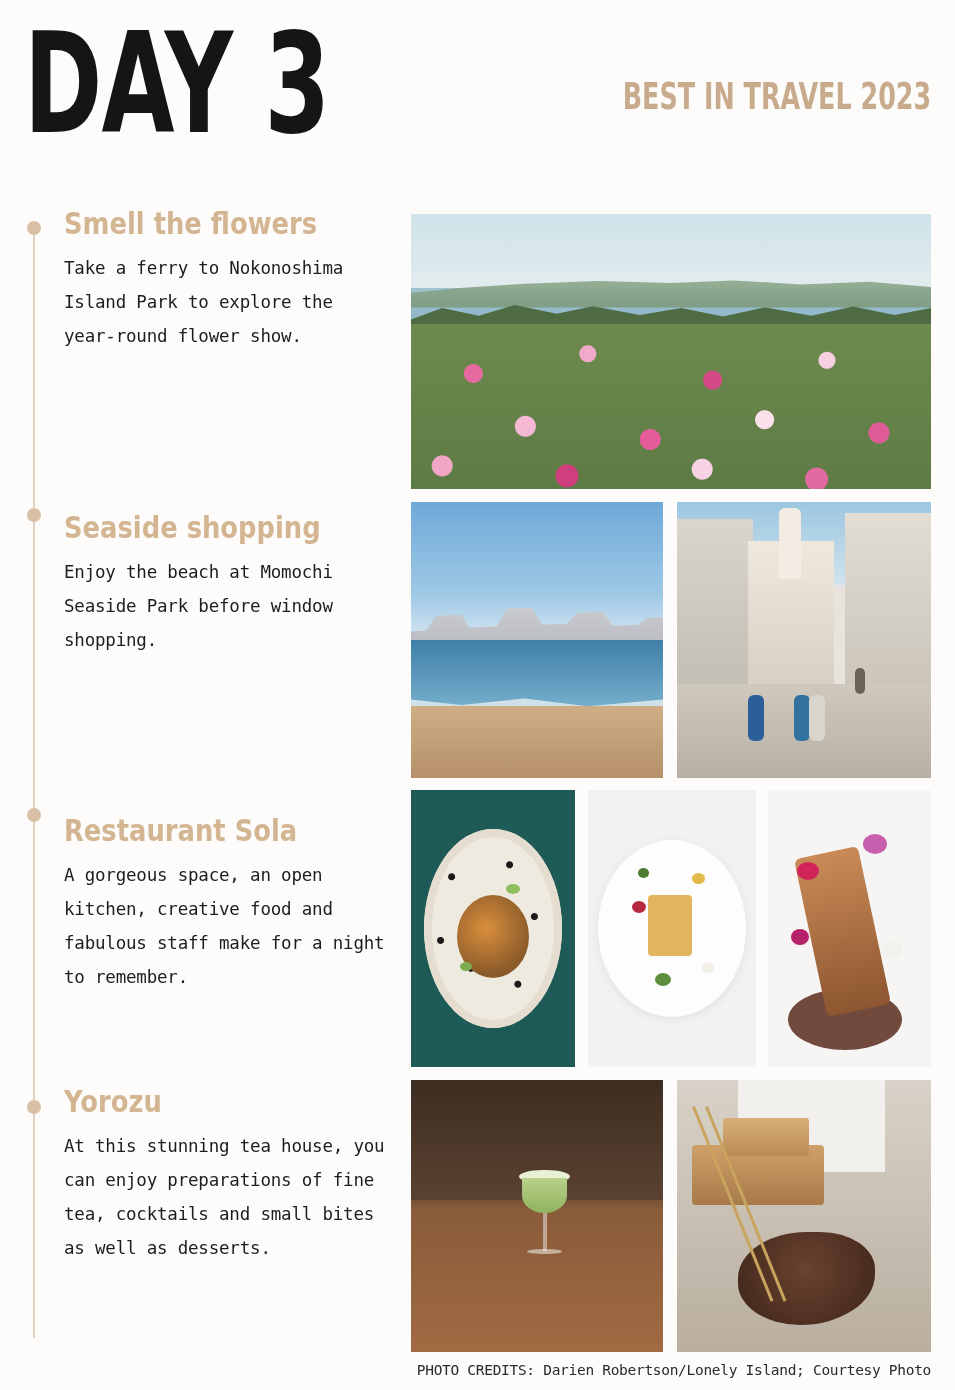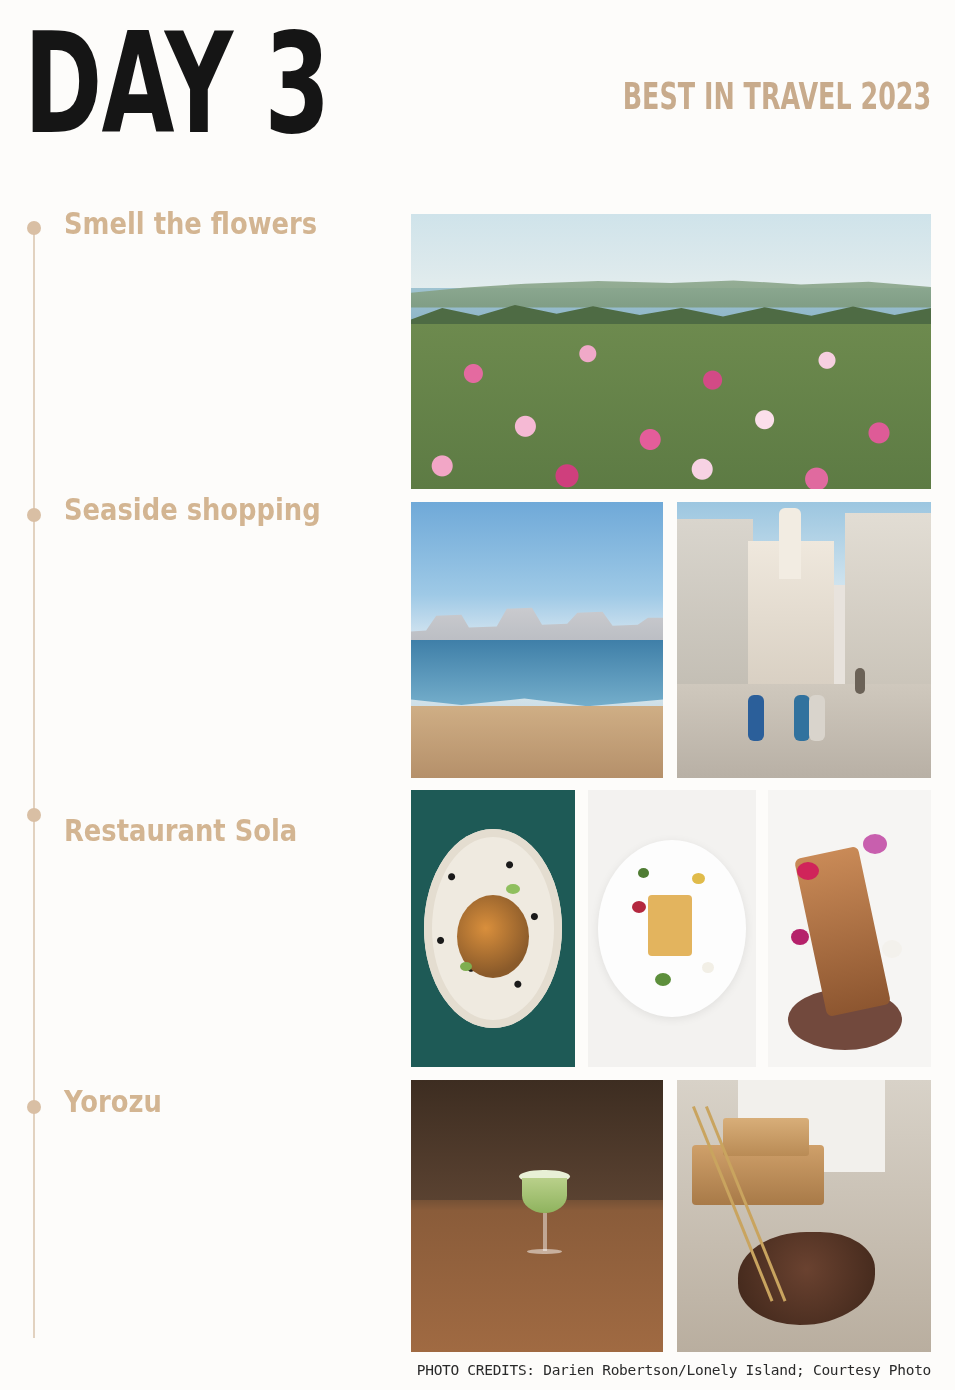--- a/index.html
+++ b/index.html
@@ -253,32 +253,36 @@
 </div>
 
 <div class="timeline-line"></div>
 <div class="timeline-dot" style="top:221px"></div>
 <div class="timeline-dot" style="top:508px"></div>
 <div class="timeline-dot" style="top:808px"></div>
 <div class="timeline-dot" style="top:1100px"></div>
 
 <div class="section" style="top:206px">
   <div class="section-title">Smell the flowers</div>
-</div>
-
-<div class="section" style="top:492px">
+  <div class="section-body">Take a ferry to Nokonoshima Island Park to explore the year-round flower show.</div>
+</div>
+
+<div class="section" style="top:510px">
   <div class="section-title">Seaside shopping</div>
+  <div class="section-body">Enjoy the beach at Momochi Seaside Park before window shopping.</div>
 </div>
 
 <div class="section" style="top:813px">
   <div class="section-title">Restaurant Sola</div>
+  <div class="section-body">A gorgeous space, an open kitchen, creative food and fabulous staff make for a night to remember.</div>
 </div>
 
 <div class="section" style="top:1084px">
   <div class="section-title">Yorozu</div>
+  <div class="section-body">At this stunning tea house, you can enjoy preparations of fine tea, cocktails and small bites as well as desserts.</div>
 </div>
 
 <div class="photo" style="left:411px; top:214px; width:520px; height:275px;">
   <div class="inner">
     <div class="sky-flowers"></div>
     <div class="sea-flowers"></div>
     <div class="hills-flowers"></div>
     <div class="treeline-flowers"></div>
     <div class="field-flowers"></div>
   </div>

